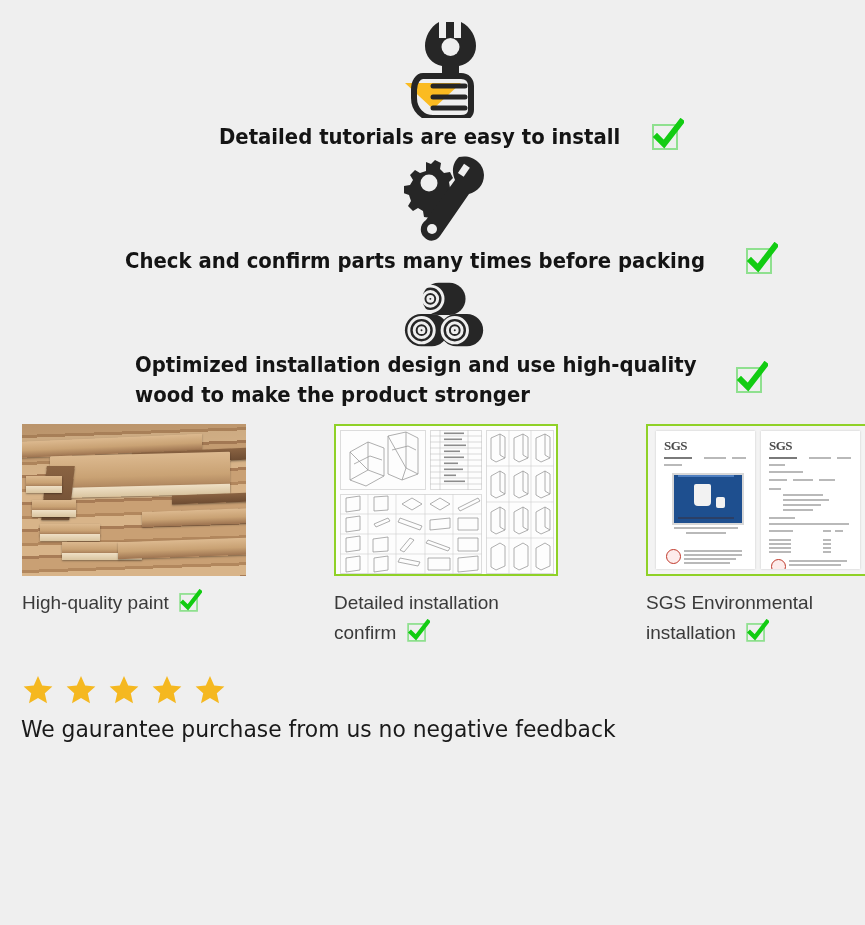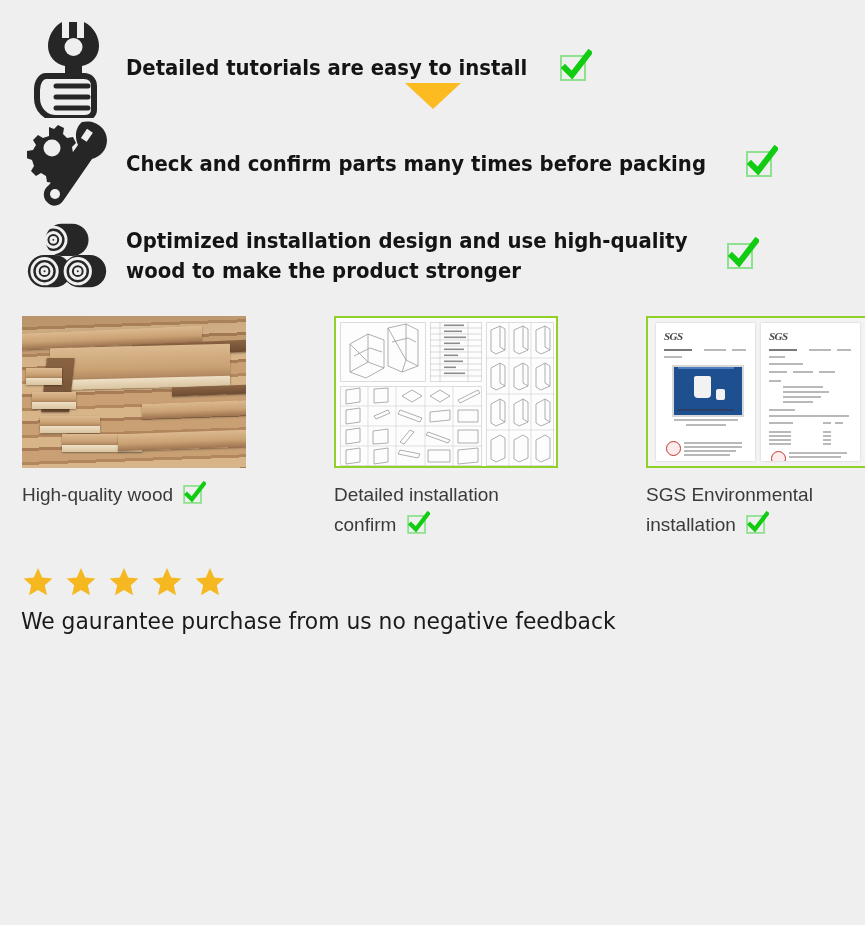--- a/index.html
+++ b/index.html
@@ -65,20 +65,21 @@
   
   .features {
     position: relative;
     padding: 18px 0 0 0;
   }
   .feature-row {
     display: flex;
     align-items: center;
     min-height: 92px;
     padding-left: 24px;
+    flex-direction: column;
   }
   .feature-icon {
     width: 88px;
     min-width: 88px;
     display: flex;
     align-items: center;
     justify-content: center;
   }
   .feature-text-wrap {
     display: flex;
@@ -211,24 +212,23 @@
     position: relative;
     box-shadow: 0 0 2px rgba(0,0,0,0.18);
     overflow: hidden;
   }
   .sgs-logo {
     position: absolute;
     left: 8px;
     top: 7px;
     font-family: "Liberation Serif", serif;
     font-weight: bold;
-    font-size: 11px;
+    font-size: 13px;
     color: #4a4a4a;
     letter-spacing: -0.5px;
-    font-style: italic;
   }
   .sgs-line {
     position: absolute;
     background: #b9b9b9;
     height: 1.5px;
   }
   .sgs-thumb {
     position: absolute;
     background: #1e4f8f;
     border: 2px solid #d8d8d8;
@@ -364,21 +364,21 @@
           <div class="wood-plank" style="left:18px; top:100px; width:60px; height:12px;"></div>
           <div class="wood-plank edge" style="left:18px; top:110px; width:60px; height:7px;"></div>
           <div class="wood-plank" style="left:40px; top:118px; width:80px; height:13px;"></div>
           <div class="wood-plank edge" style="left:40px; top:129px; width:80px; height:7px;"></div>
           <div class="wood-plank" style="left:120px; top:86px; width:110px; height:15px; transform:skewY(-2deg);"></div>
           <div class="wood-plank" style="left:96px;  top:116px; width:134px; height:17px; transform:skewY(-2deg);"></div>
           <div class="wood-plank dark" style="left:150px; top:70px; width:80px; height:9px; transform:skewY(-2deg);"></div>
         </div>
       </div>
       <div class="card-caption">
-        <span>High-quality wood</span>
+        <span>High-quality paint</span>
         <span class="cap-check">
           <svg width="24" height="24" viewBox="0 0 34 34">
             <rect x="3" y="7" width="24" height="24" fill="none" stroke="#8fe08f" stroke-width="2.5"></rect>
             <path d="M7 19 L14 26 L31 4" fill="none" stroke="#12cc12" stroke-width="6" stroke-linecap="square"></path>
           </svg>
         </span>
       </div>
     </div>
 
     <div class="card">

